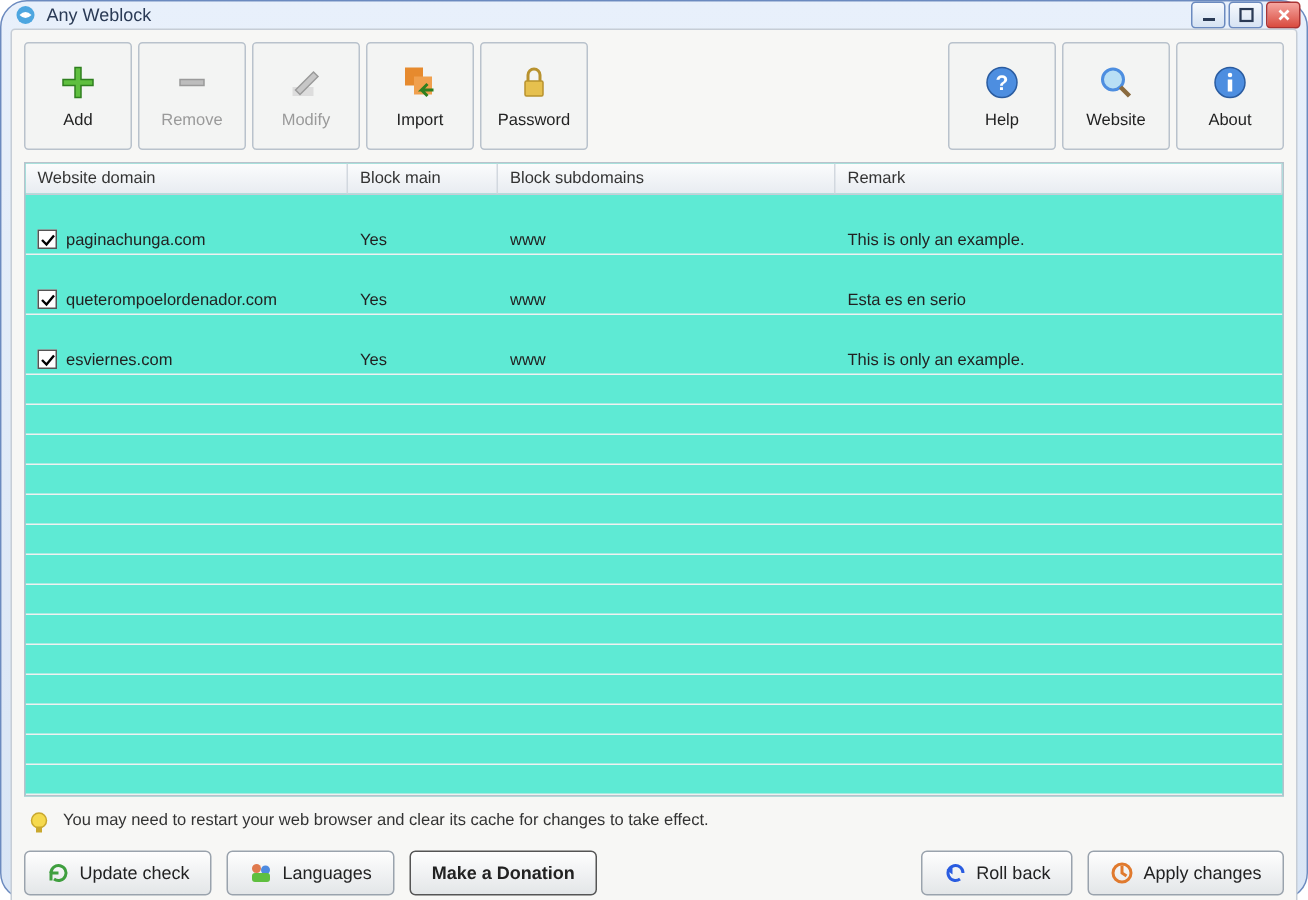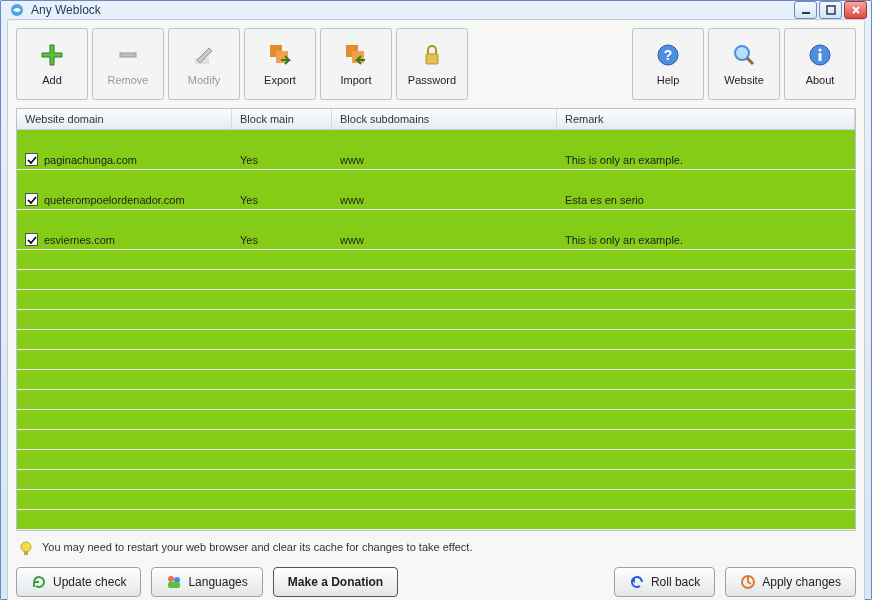--- a/index.html
+++ b/index.html
@@ -1,33 +1,33 @@
 <!DOCTYPE html>
 <html><head>
 <meta charset="utf-8">
 <style>
 * { box-sizing: border-box; margin: 0; padding: 0; }
 body { font-family: Tahoma, Arial, sans-serif; font-size: 11px; background: #fff; width: 872px; height: 600px; overflow: hidden; }
-.window { width: 872px; height: 600px; border: 1px solid #6b8abf; border-radius: 1px; background: linear-gradient(#e8f0fb, #d9e5f5); display: flex; flex-direction: column; }
+.window { width: 872px; height: 600px; border: 1px solid #6b8abf; border-radius: 18px; background: linear-gradient(#e8f0fb, #d9e5f5); display: flex; flex-direction: column; }
 .titlebar { height: 26px; display: flex; align-items: center; padding: 0 4px 0 8px; }
 .titlebar .app-icon { width: 16px; height: 16px; margin-right: 6px; }
 .titlebar .title { flex: 1; color: #2a3a55; font-size: 12px; }
 .win-controls { display: flex; gap: 2px; }
 .win-btn { width: 23px; height: 18px; border: 1px solid #6b8abf; border-radius: 3px; background: linear-gradient(#f6f9fd,#d6e3f3); display: flex; align-items: center; justify-content: center; cursor: pointer; }
 .win-btn svg { display: block; }
 .close-btn { background: linear-gradient(#f5a6a0,#d94b3f); border-color: #a33; }
 .content { flex: 1; background: #f7f7f5; margin: 0 6px 6px 6px; border-radius: 3px; border: 1px solid #c6cdd6; display: flex; flex-direction: column; padding: 8px; }
 .toolbar { display: flex; gap: 4px; margin-bottom: 8px; }
 .toolbar-spacer { flex: 1; }
 .tool-btn { width: 72px; height: 72px; border: 1px solid #b9c2cc; border-radius: 3px; background: linear-gradient(#fdfdfd,#e9ece e); background: #f3f4f3; display: flex; flex-direction: column; align-items: center; justify-content: center; gap: 6px; cursor: pointer; }
 .tool-btn .tlabel { font-size: 11px; color: #222; }
 .tool-btn.disabled .tlabel { color: #9a9a9a; }
 .tool-btn.disabled { cursor: default; }
 .tool-icon { width: 26px; height: 26px; }
-.table-wrap { flex: 1; border: 1px solid #b9c2cc; background: #84cc16; overflow: hidden; display: flex; flex-direction: column; }
+.table-wrap { flex: 1; border: 1px solid #b9c2cc; background: #5eead4; overflow: hidden; display: flex; flex-direction: column; }
 .thead { display: flex; background: linear-gradient(#fbfcfd,#e8ecf1); border-bottom: 1px solid #c6cdd6; }
 .th { padding: 4px 8px; border-right: 1px solid #d2d8df; color: #333; font-size: 11px; }
 .col-domain { width: 215px; }
 .col-main { width: 100px; }
 .col-sub { width: 225px; }
 .col-remark { flex: 1; }
 .tbody { flex: 1; overflow-y: auto; }
 .row { display: flex; align-items: center; height: 20px; border-bottom: 1px solid #f0f0f0; margin-top: 20px; }
 .td { padding: 0 8px; font-size: 11px; color: #222; }
 .td.col-domain { display: flex; align-items: center; gap: 6px; }
@@ -85,28 +85,20 @@
               <rect x="5" y="11" width="16" height="4" fill="#bdbdbd" stroke="#9a9a9a"></rect>
             </svg></span>
         <span class="tlabel">Remove</span>
       </div>
       <div class="tool-btn disabled">
         <span class="tool-icon"><svg viewBox="0 0 26 26">
               <rect x="4" y="16" width="14" height="6" fill="#ddd"></rect>
               <path d="M6 18 L18 6 L21 9 L9 21 Z" fill="#c7c7c7" stroke="#9a9a9a"></path>
             </svg></span>
         <span class="tlabel">Modify</span>
-      </div>
-      <div class="tool-btn">
-        <span class="tool-icon"><svg viewBox="0 0 26 26">
-              <rect x="3" y="3" width="12" height="12" fill="#e68a2e"></rect>
-              <rect x="9" y="9" width="12" height="12" fill="#f0a04e"></rect>
-              <path d="M14 18 L22 18 L18 14 M22 18 L18 22" stroke="#2f7f1f" stroke-width="2" fill="none"></path>
-            </svg></span>
-        <span class="tlabel">Export</span>
       </div>
       <div class="tool-btn">
         <span class="tool-icon"><svg viewBox="0 0 26 26">
               <rect x="3" y="3" width="12" height="12" fill="#e68a2e"></rect>
               <rect x="9" y="9" width="12" height="12" fill="#f0a04e"></rect>
               <path d="M22 18 L14 18 L18 14 M14 18 L18 22" stroke="#2f7f1f" stroke-width="2" fill="none"></path>
             </svg></span>
         <span class="tlabel">Import</span>
       </div>
       <div class="tool-btn">

